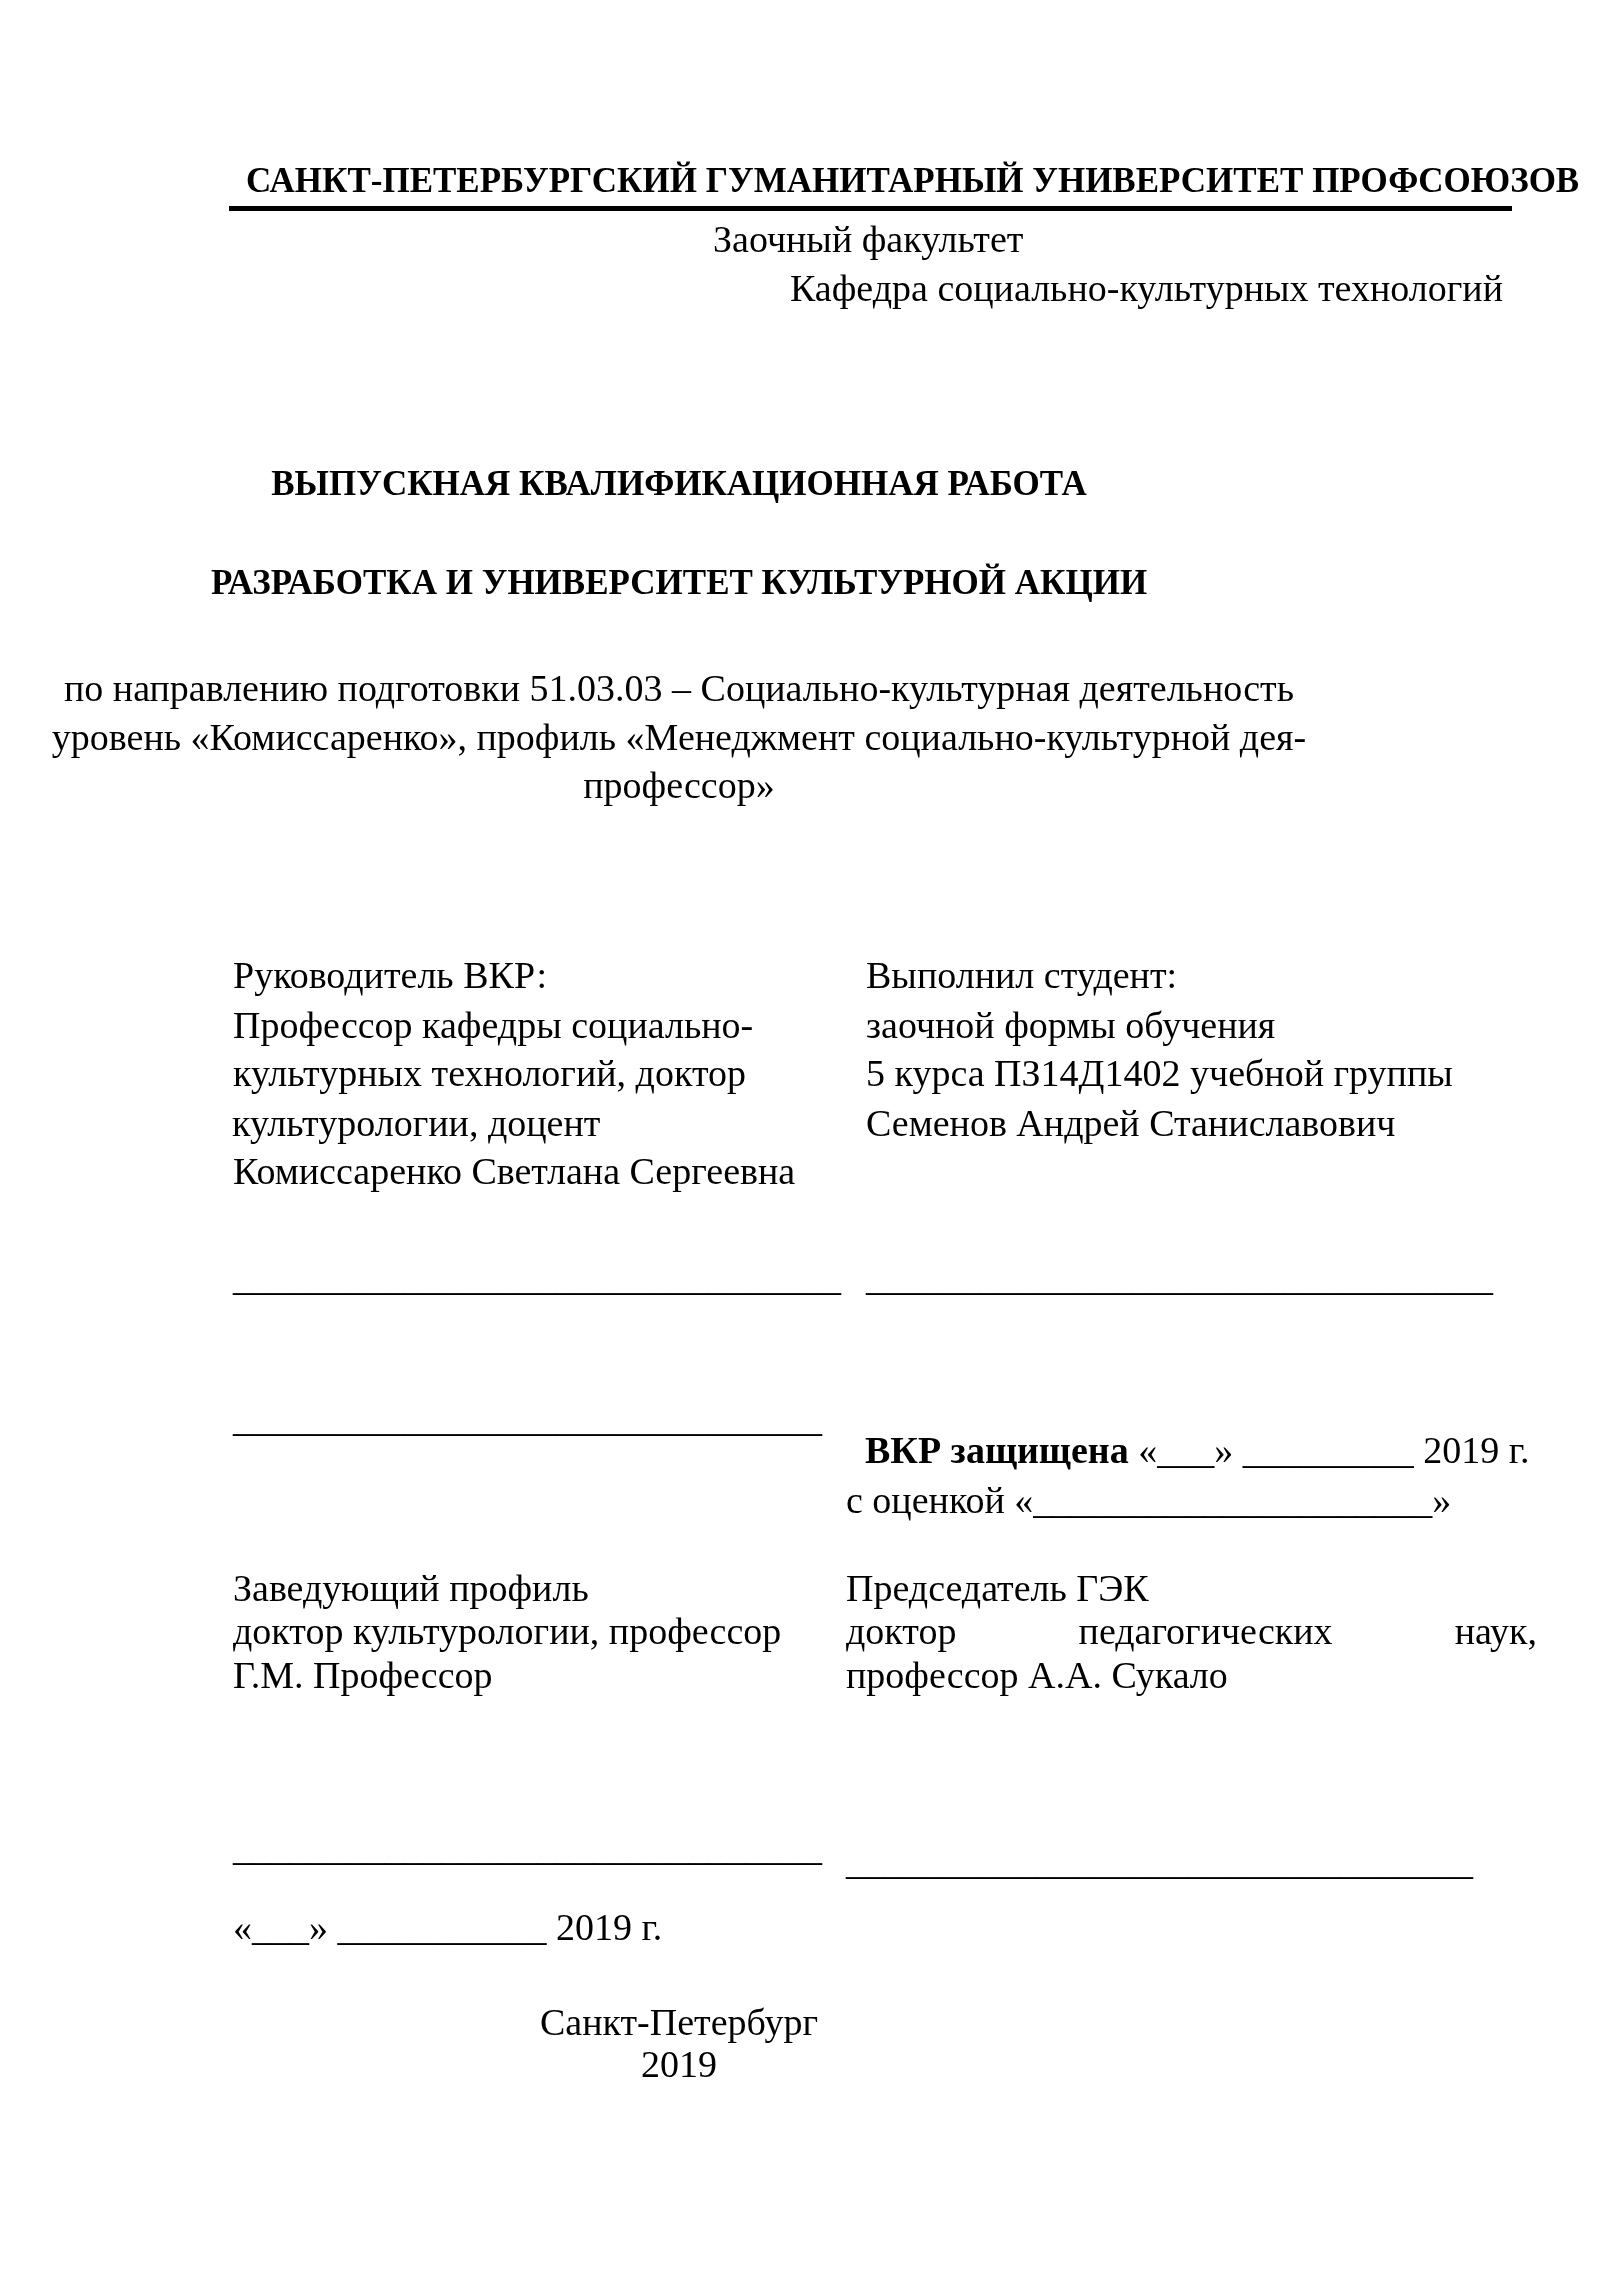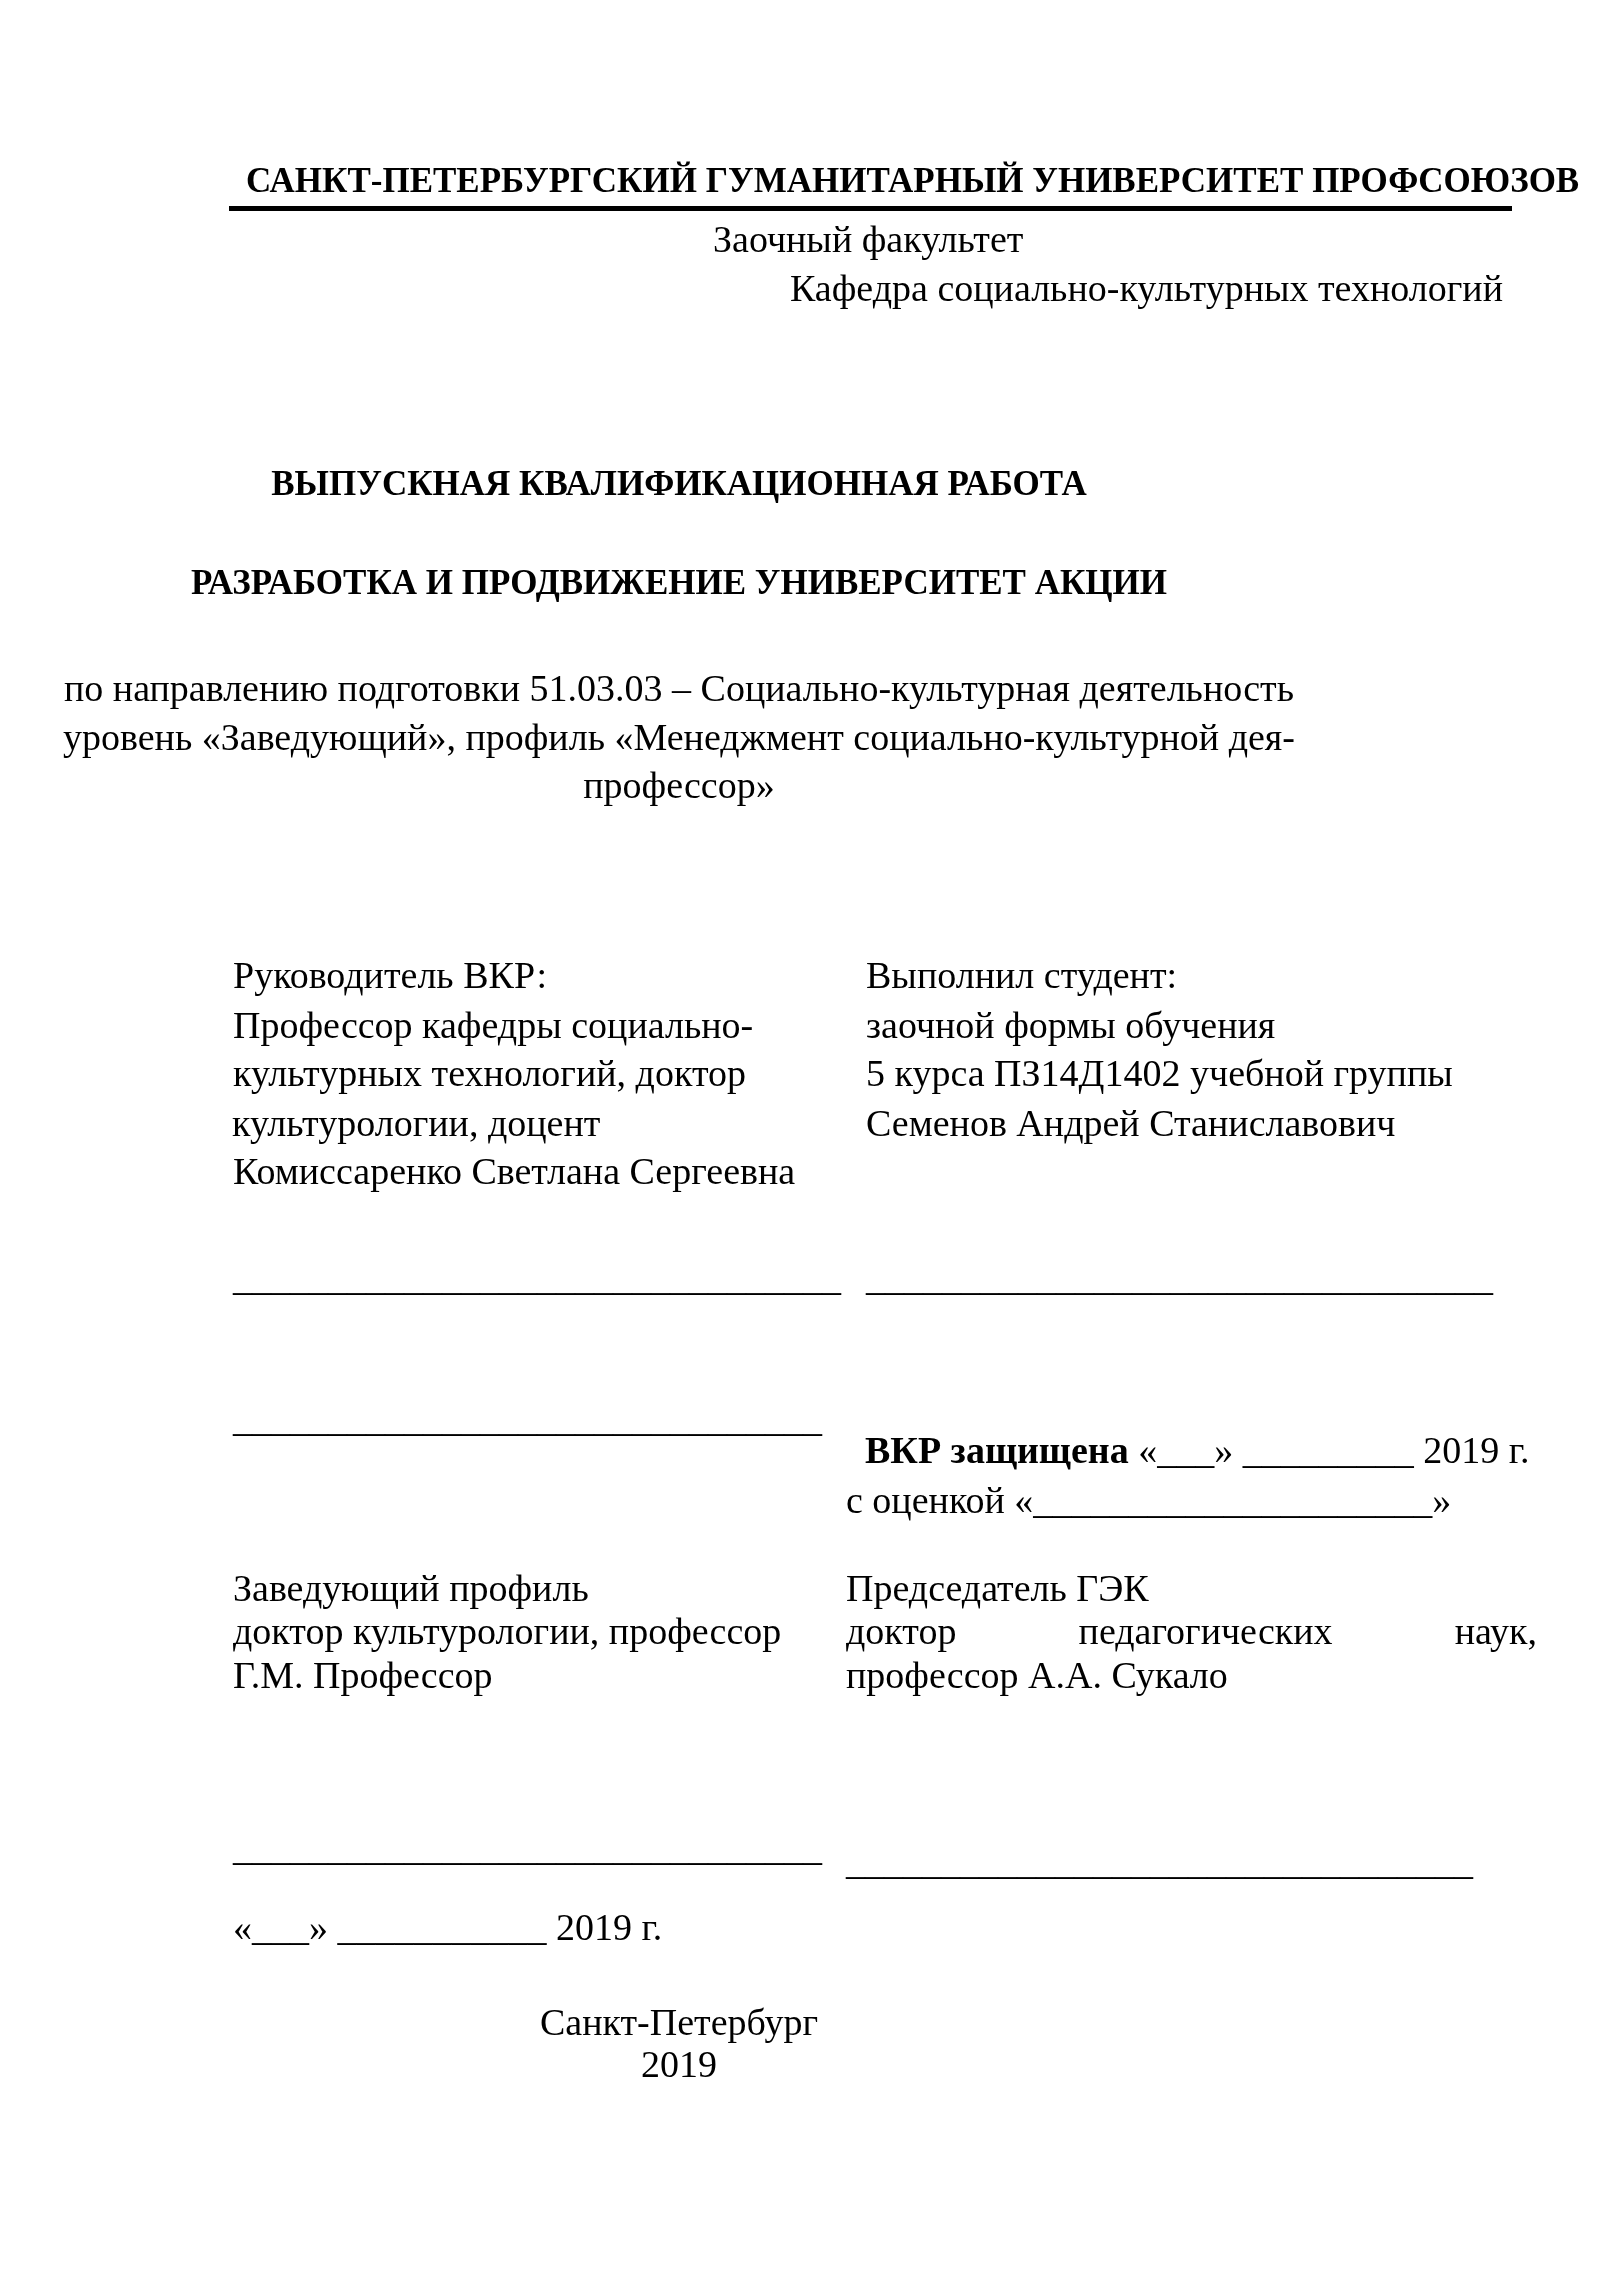--- a/index.html
+++ b/index.html
@@ -13,24 +13,24 @@
 </style>
 </head>
 <body>
 
 <div class="ln b" style="left:246px; top:163px; font-size:35px;">САНКТ-ПЕТЕРБУРГСКИЙ ГУМАНИТАРНЫЙ УНИВЕРСИТЕТ ПРОФСОЮЗОВ</div>
 <div class="rule" style="left:229px; top:206px; width:1283px; height:4.7px;"></div>
 <div class="ln" style="left:713px; top:220px;">Заочный факультет</div>
 <div class="ln" style="left:790px; top:269px;">Кафедра социально-культурных технологий</div>
 
 <div class="ln b ctr" style="top:466px; font-size:35px;">ВЫПУСКНАЯ КВАЛИФИКАЦИОННАЯ РАБОТА</div>
-<div class="ln b ctr" style="top:565px; font-size:35px;">РАЗРАБОТКА И ПРОДВИЖЕНИЕ УНИВЕРСИТЕТ АКЦИИ</div>
+<div class="ln b ctr" style="top:565px; font-size:35px;">РАЗРАБОТКА И УНИВЕРСИТЕТ КУЛЬТУРНОЙ АКЦИИ</div>
 
 <div class="ln ctr" style="top:669px;">по направлению подготовки 51.03.03 – Социально-культурная деятельность</div>
-<div class="ln ctr" style="top:718px;">уровень «Заведующий», профиль «Менеджмент социально-культурной дея-</div>
+<div class="ln ctr" style="top:718px;">уровень «Комиссаренко», профиль «Менеджмент социально-культурной дея-</div>
 <div class="ln ctr" style="top:766px;">профессор»</div>
 
 <div>
   <div class="ln" style="left:233px; top:956px;">Руководитель ВКР:</div>
   <div class="ln" style="left:233px; top:1006px;">Профессор кафедры социально-</div>
   <div class="ln" style="left:233px; top:1054px;">культурных технологий, доктор</div>
   <div class="ln" style="left:232px; top:1104px;">культурологии, доцент</div>
   <div class="ln" style="left:233px; top:1152px;">Комиссаренко Светлана Сергеевна</div>
   <div class="ln" style="left:233px; top:1258px;">________________________________</div>
 </div>

